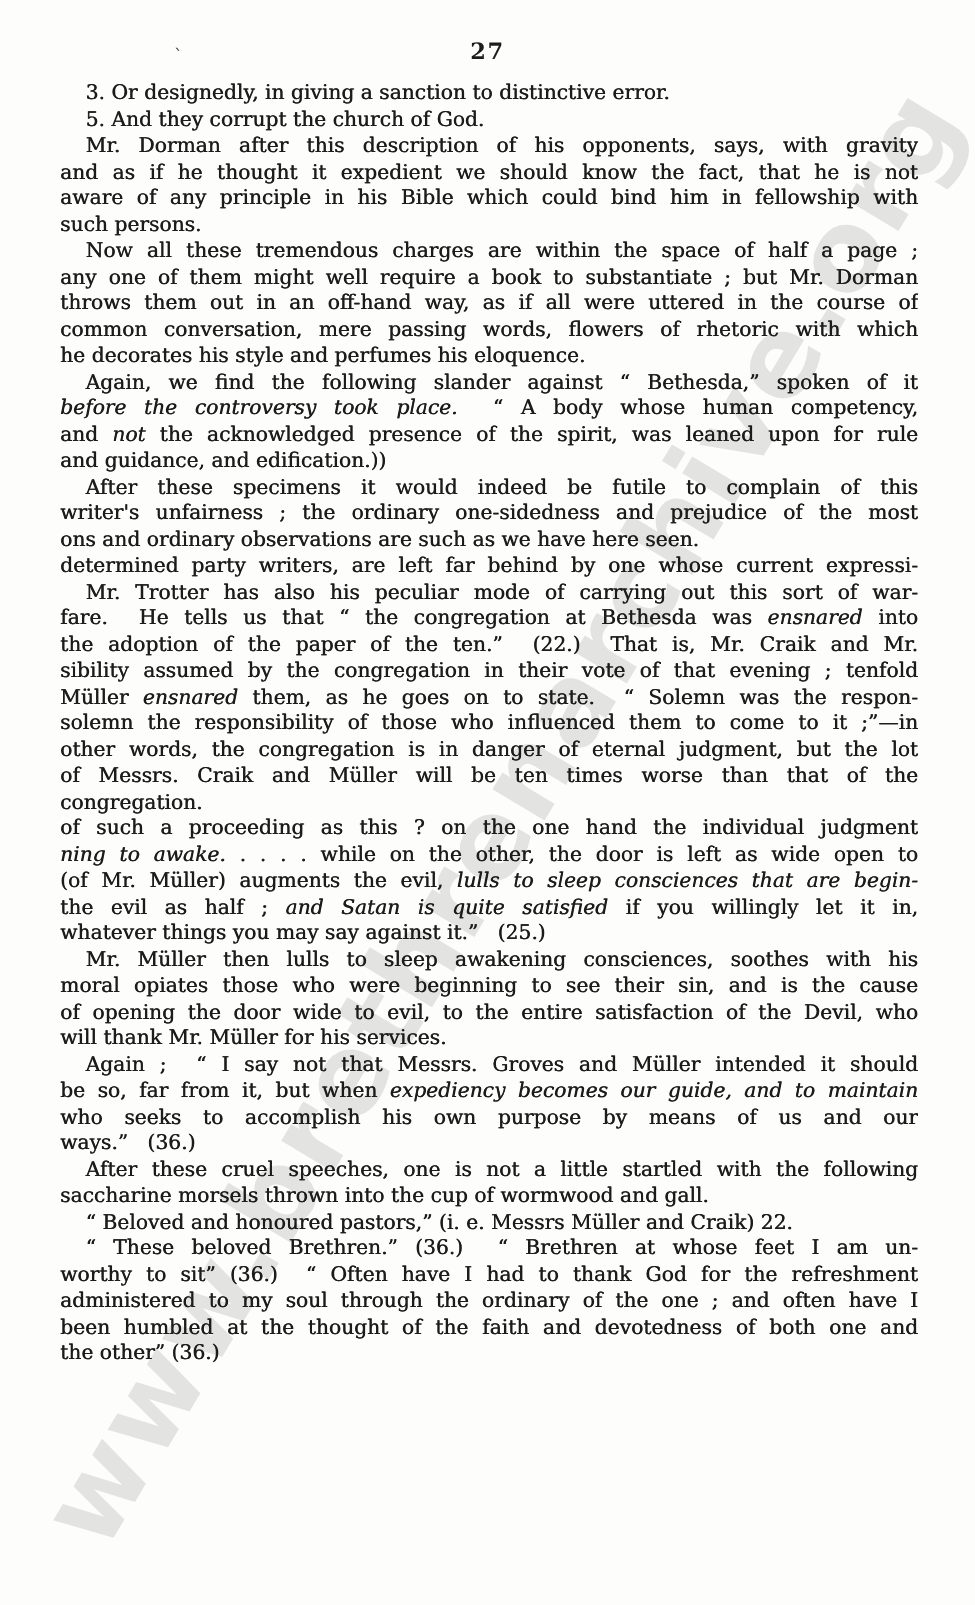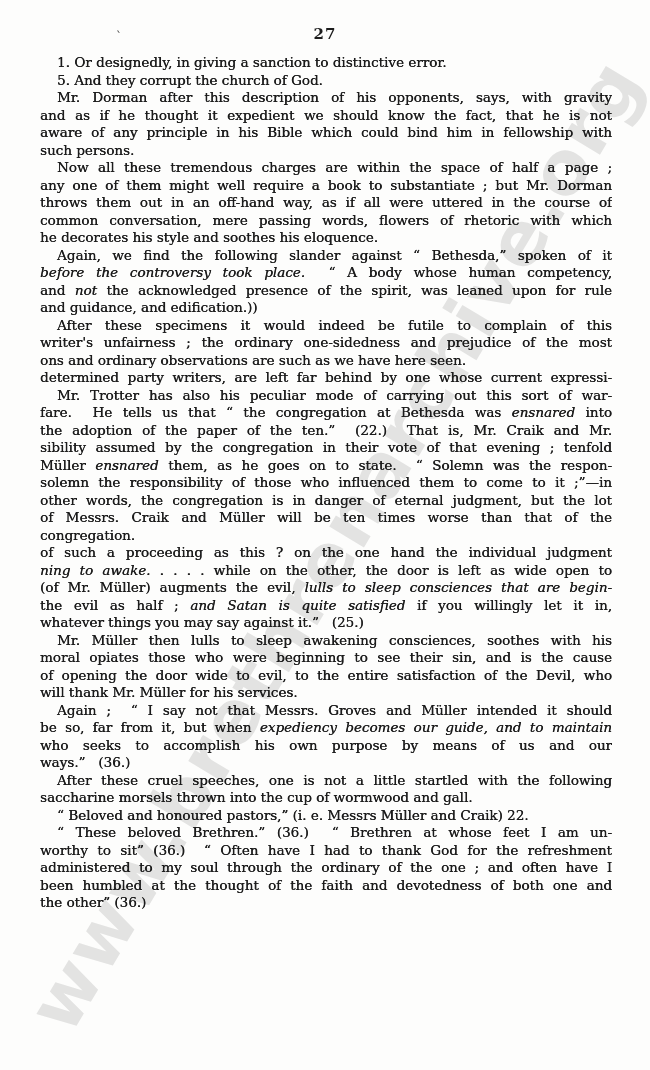--- a/index.html
+++ b/index.html
@@ -50,31 +50,31 @@
   .line i{font-style:italic;}
 </style>
 </head>
 <body>
 
 <div class="page">
   <div class="watermark">www.brethrenarchive.org</div>
   <div class="pageno">27</div>
   <span class="stray">`</span>
   <div class="body" id="body-lines">
-      <div class="line indent end"><span>1.  Or designedly, in giving a sanction to distinctive error.</span></div>
+      <div class="line indent end"><span>3.  Or designedly, in giving a sanction to distinctive error.</span></div>
       <div class="line indent end"><span>5.  And they corrupt the church of God.</span></div>
       <div class="line indent"><span>Mr. Dorman after this description of his opponents, says, with gravity</span></div>
       <div class="line"><span>and as if he thought it expedient we should know the fact, that he is not</span></div>
       <div class="line"><span>aware of any principle in his Bible which could bind him in fellowship with</span></div>
       <div class="line end"><span>such persons.</span></div>
       <div class="line indent"><span>Now all these tremendous charges are within the space of half a page ;</span></div>
       <div class="line"><span>any one of them might well require a book to substantiate ; but Mr. Dorman</span></div>
       <div class="line"><span>throws them out in an off-hand way, as if all were uttered in the course of</span></div>
       <div class="line"><span>common conversation, mere passing words, flowers of rhetoric with which</span></div>
-      <div class="line end"><span>he decorates his style and soothes his eloquence.</span></div>
+      <div class="line end"><span>he decorates his style and perfumes his eloquence.</span></div>
       <div class="line indent"><span>Again, we find the following slander against “ Bethesda,” spoken of it</span></div>
       <div class="line"><i>before the controversy took place.</i><span> &nbsp;“ A body whose human competency,</span></div>
       <div class="line"><span>and </span><i>not</i><span> the acknowledged presence of the spirit, was leaned upon for rule</span></div>
       <div class="line end"><span>and guidance, and edification.))</span></div>
       <div class="line indent"><span>After these specimens it would indeed be futile to complain of this</span></div>
       <div class="line"><span>writer's unfairness ; the ordinary one-sidedness and prejudice of the most</span></div>
       <div class="line end"><span>ons and ordinary observations are such as we have here seen.</span></div>
       <div class="line"><span>determined party writers, are left far behind by one whose current expressi-</span></div>
       <div class="line indent"><span>Mr. Trotter has also his peculiar mode of carrying out this sort of war-</span></div>
       <div class="line"><span>fare. &nbsp;He tells us that “ the congregation at Bethesda was </span><i>ensnared</i><span> into</span></div>

